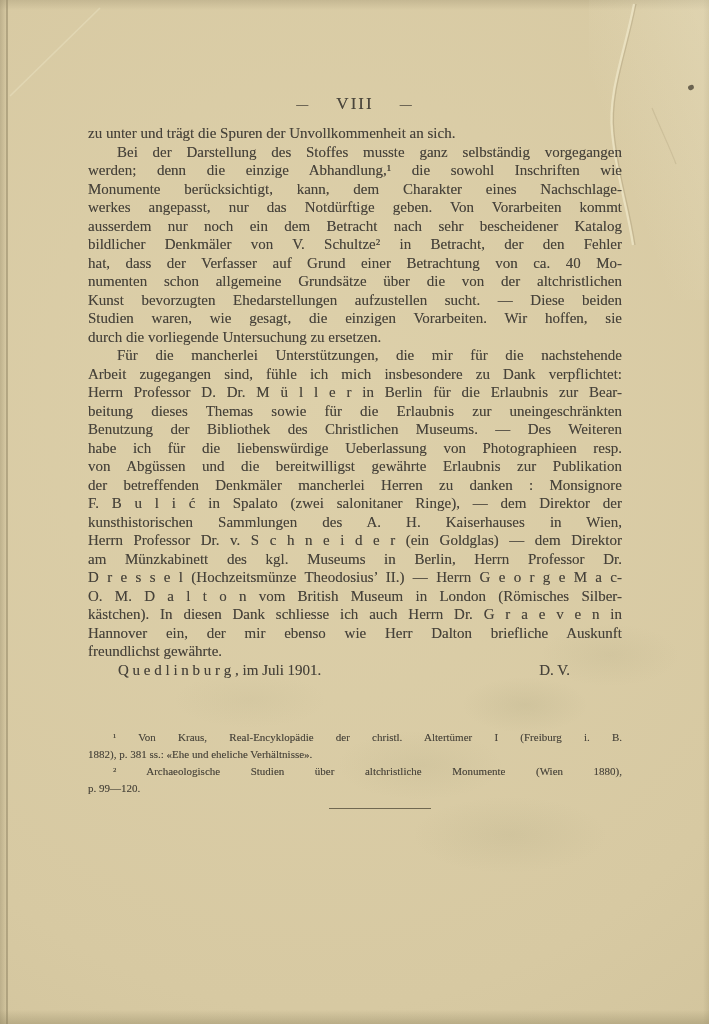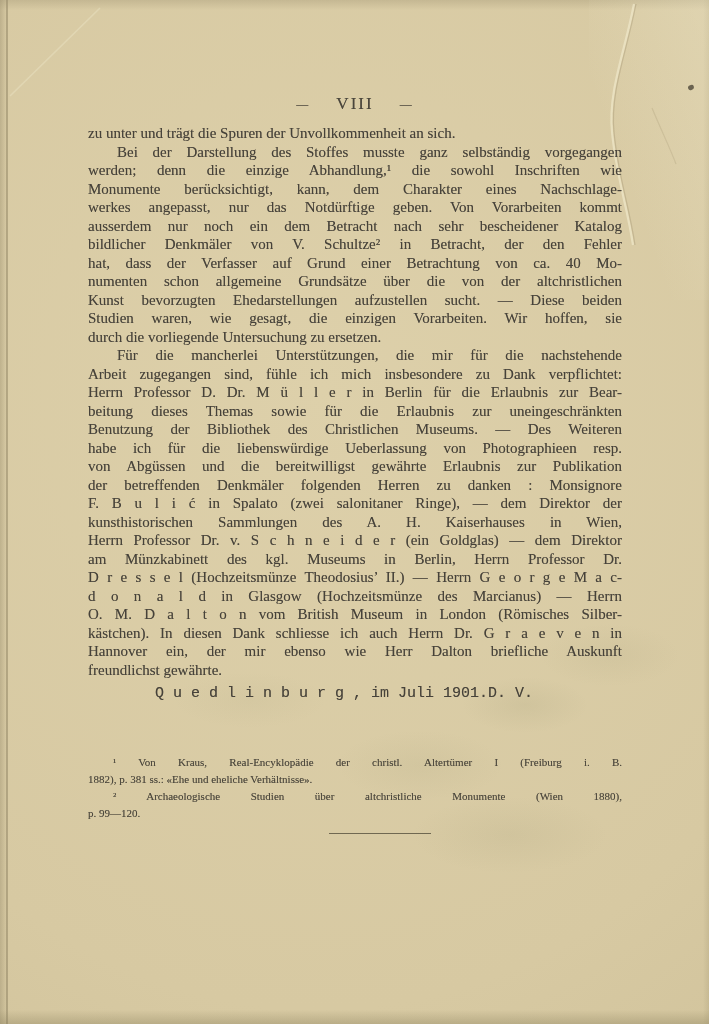--- a/index.html
+++ b/index.html
@@ -82,24 +82,22 @@
     font-size: 12px;
     letter-spacing: 2px;
     color: #4a463c;
   }
   .running-head .numeral { font-variant: small-caps; font-size: 17px; }
   .tl { text-align: justify; text-align-last: justify; white-space: normal; }
   .tl.last { text-align-last: left; }
   .par .tl.first { padding-left: 29px; }
   .dateline {
     display: flex;
-    justify-content: center;
-    margin-top: 6px;
+    justify-content: space-between;
     padding: 0 52px 0 30px;
-    font-family: Liberation Mono, monospace;
   }
   .footnotes {
     margin-top: 50px;
     font-size: 11px;
     line-height: 17px;
     color: #4a463c;
   }
   .fn .tl.first { padding-left: 25px; }
   .fn-rule {
     width: 102px;
@@ -156,27 +154,26 @@
         <div class="tl last">durch die vorliegende Untersuchung zu ersetzen.</div>
       </div>
     <div class="par">
         <div class="tl first">Für die mancherlei Unterstützungen, die mir für die nachstehende</div>
         <div class="tl">Arbeit zugegangen sind, fühle ich mich insbesondere zu Dank verpflichtet:</div>
         <div class="tl">Herrn Professor D. Dr. M ü l l e r in Berlin für die Erlaubnis zur Bear-</div>
         <div class="tl">beitung dieses Themas sowie für die Erlaubnis zur uneingeschränkten</div>
         <div class="tl">Benutzung der Bibliothek des Christlichen Museums. — Des Weiteren</div>
         <div class="tl">habe ich für die liebenswürdige Ueberlassung von Photographieen resp.</div>
         <div class="tl">von Abgüssen und die bereitwilligst gewährte Erlaubnis zur Publikation</div>
-        <div class="tl">der betreffenden Denkmäler folgenden Herren zu danken : Monsignore</div>
+        <div class="tl">der betreffenden Denkmäler mancherlei Herren zu danken : Monsignore</div>
         <div class="tl">F. B u l i ć in Spalato (zwei salonitaner Ringe), — dem Direktor der</div>
         <div class="tl">kunsthistorischen Sammlungen des A. H. Kaiserhauses in Wien,</div>
         <div class="tl">Herrn Professor Dr. v. S c h n e i d e r (ein Goldglas) — dem Direktor</div>
         <div class="tl">am Münzkabinett des kgl. Museums in Berlin, Herrn Professor Dr.</div>
         <div class="tl">D r e s s e l (Hochzeitsmünze Theodosius’ II.) — Herrn G e o r g e  M a c-</div>
-        <div class="tl">d o n a l d in Glasgow (Hochzeitsmünze des Marcianus) — Herrn</div>
         <div class="tl">O. M. D a l t o n vom British Museum in London (Römisches Silber-</div>
         <div class="tl">kästchen). In diesen Dank schliesse ich auch Herrn Dr. G r a e v e n in</div>
         <div class="tl">Hannover ein, der mir ebenso wie Herr Dalton briefliche Auskunft</div>
         <div class="tl last">freundlichst gewährte.</div>
       </div>
 
     <div class="dateline">
       <span>Q u e d l i n b u r g ,  im Juli 1901.</span>
       <span>D. V.</span>
     </div>

